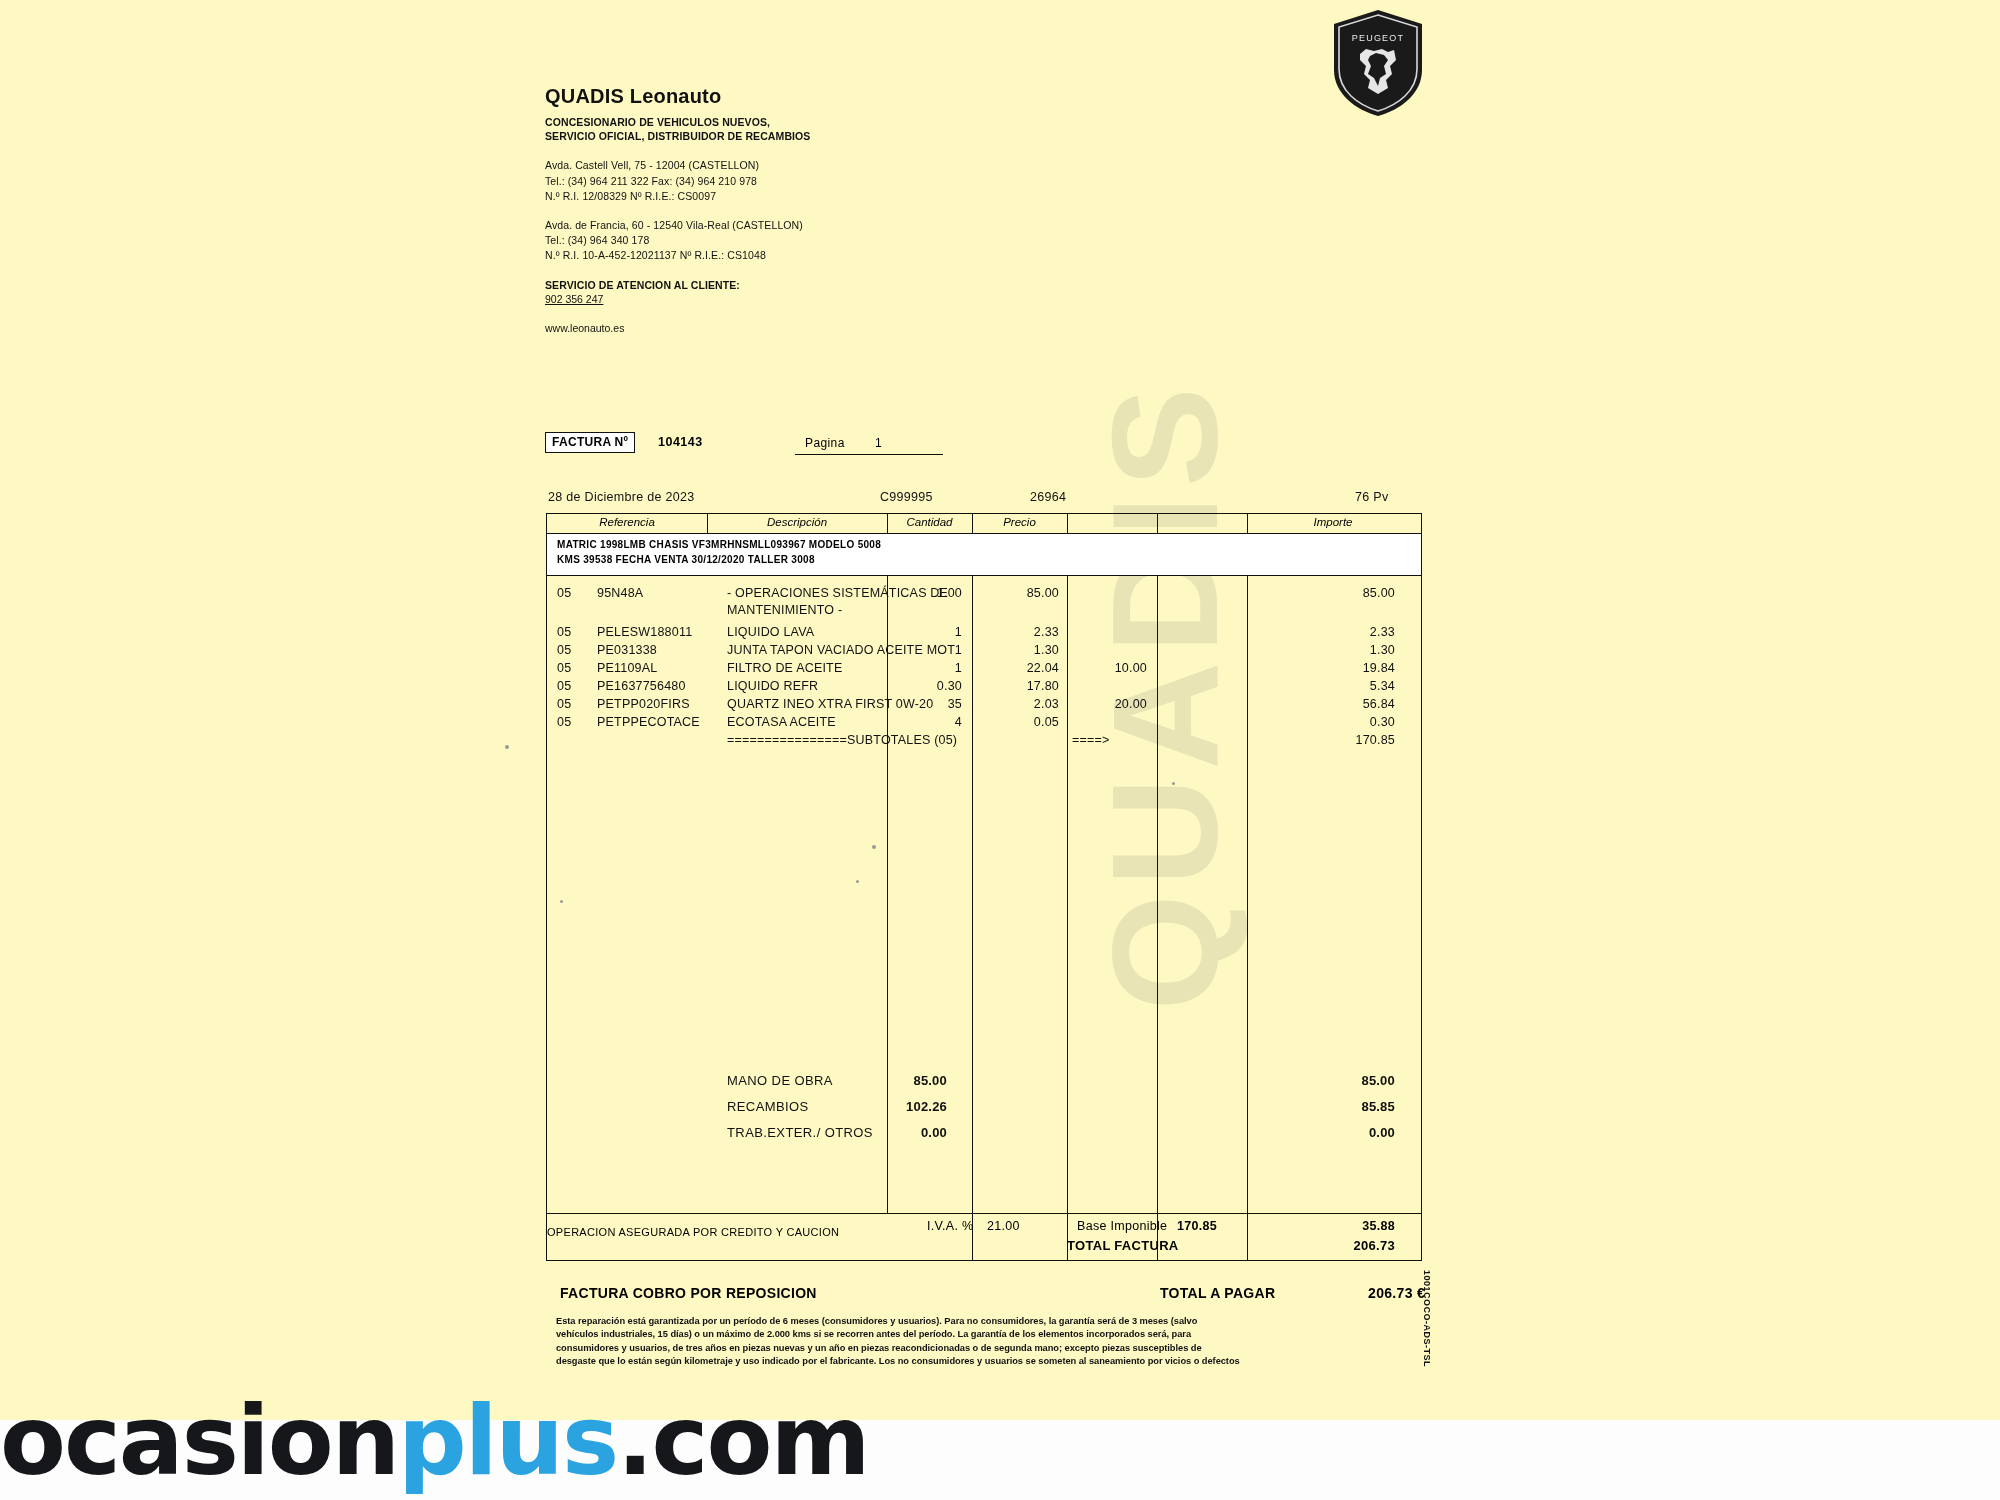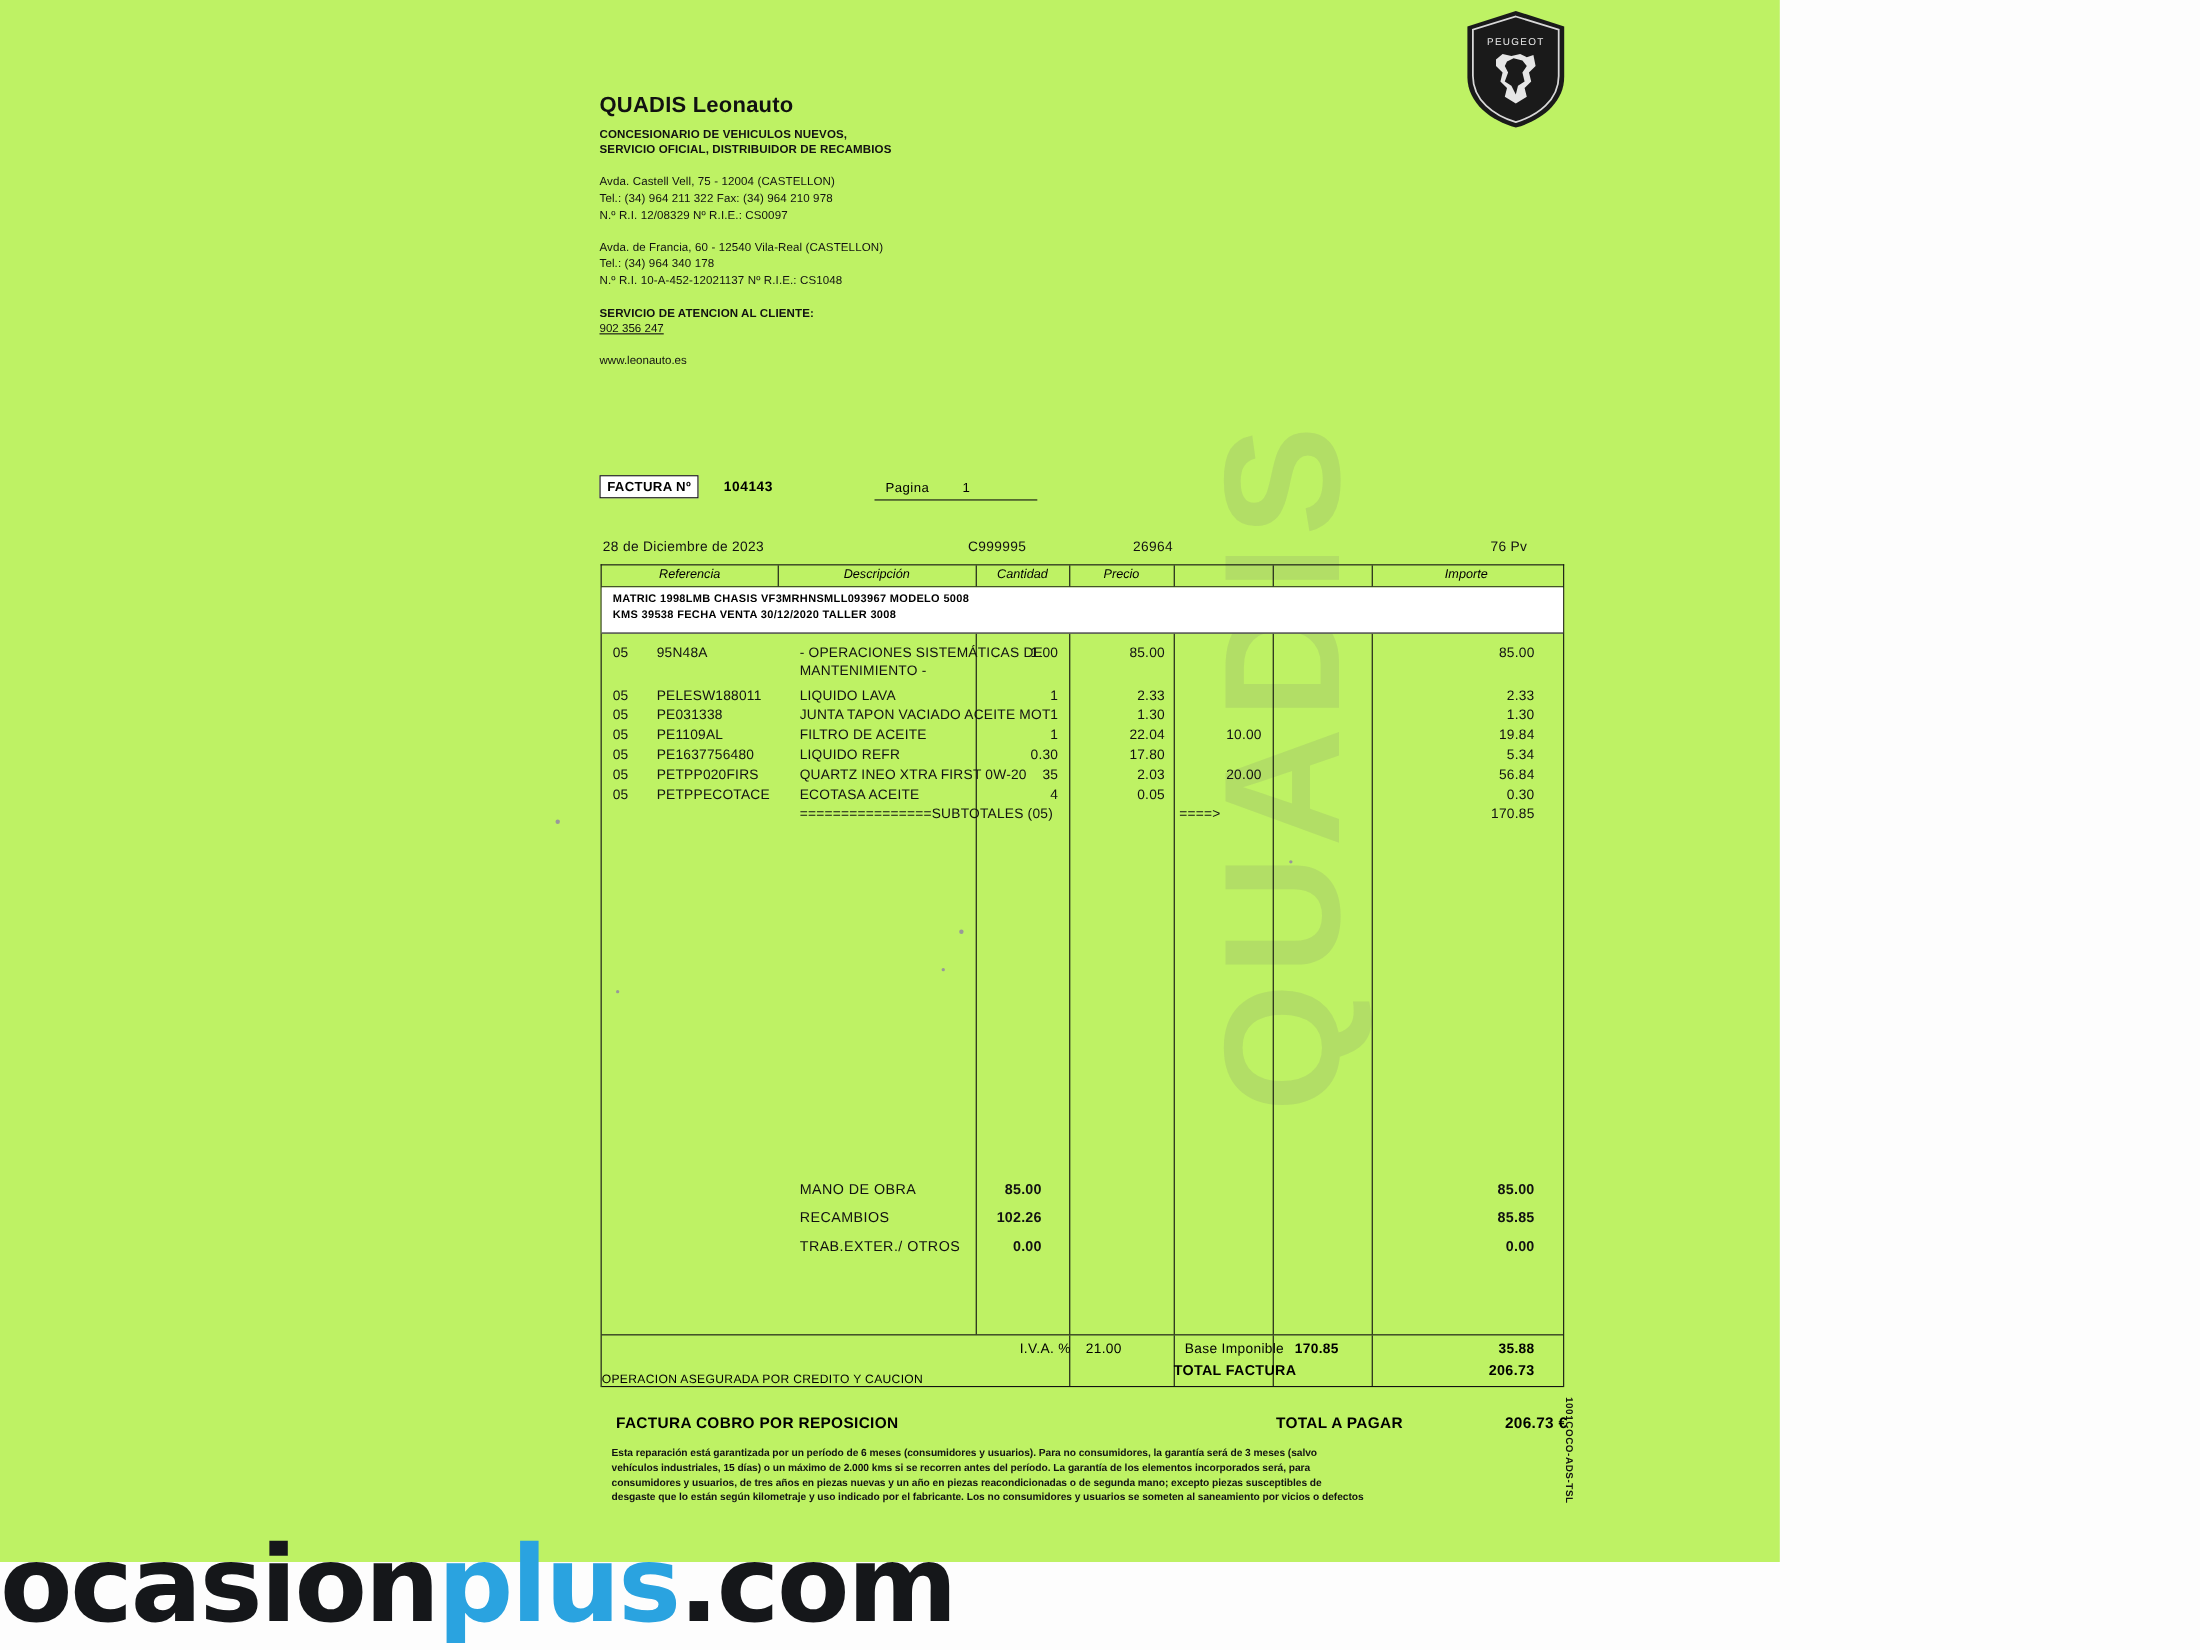--- a/index.html
+++ b/index.html
@@ -19,23 +19,23 @@
     left: 0; top: 0;
     width: 2000px;
     height: 1500px;
     background: #fdfdfd;
   }
   
   .scan {
     position: absolute;
     left: 0px;
     top: 0px;
-    width: 1618px;
+    width: 2000px;
     height: 1420px;
-    background: #bef264;
+    background: #fef9c3;
   }
 
   
   .logo {
     position: absolute;
     left: 1330px;
     top: 8px;
     width: 96px;
     height: 110px;
   }
@@ -448,21 +448,21 @@
         <div class="vline" style="left:425px;"></div>
         <div class="vline" style="left:520px;"></div>
         <div class="vline" style="left:610px;"></div>
         <div class="vline" style="left:700px;"></div>
         <div class="it" style="left:380px; top:5px;">I.V.A. %</div>
         <div class="it" style="left:440px; top:5px;">21.00</div>
         <div class="it" style="left:530px; top:5px;">Base Imponible</div>
         <div class="it" style="left:630px; top:5px; font-weight:bold;">170.85</div>
         <div class="it" style="left:760px; top:5px; width:88px; text-align:right; font-weight:bold;">35.88</div>
 
-        <div class="it" style="left:0px; top:34px; font-size:11px;">OPERACION ASEGURADA POR CREDITO Y CAUCION</div>
+        <div class="it" style="left:0px; top:12px; font-size:11px;">OPERACION ASEGURADA POR CREDITO Y CAUCION</div>
         <div class="it" style="left:520px; top:24px; font-weight:bold; font-size:13px;">TOTAL FACTURA</div>
         <div class="it" style="left:760px; top:24px; width:88px; text-align:right; font-weight:bold; font-size:13px;">206.73</div>
       </div>
     </div>
 
     <div class="footer-line" style="left:560px; top:1285px; font-weight:bold; font-size:14px;">FACTURA COBRO POR REPOSICION</div>
     <div class="footer-line" style="left:1160px; top:1285px; font-weight:bold; font-size:14px;">TOTAL A PAGAR</div>
     <div class="footer-line" style="left:1345px; top:1285px; font-weight:bold; font-size:14px; width:80px; text-align:right;">206.73 €</div>
 
     <div class="legal">

